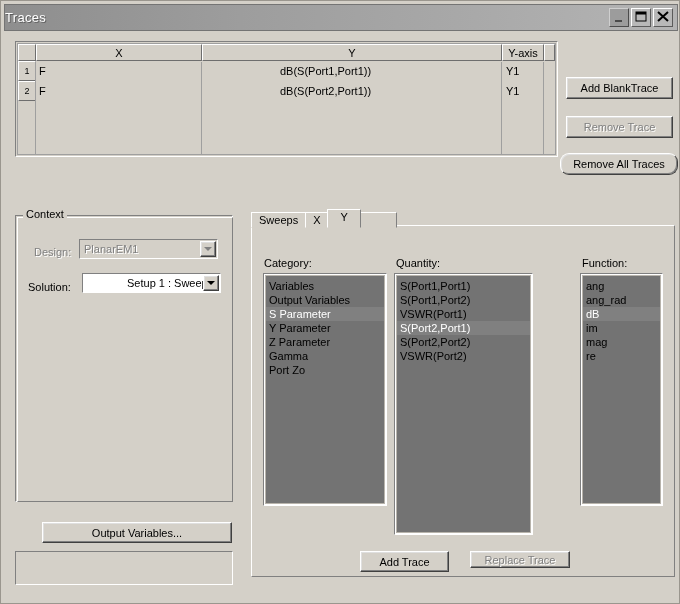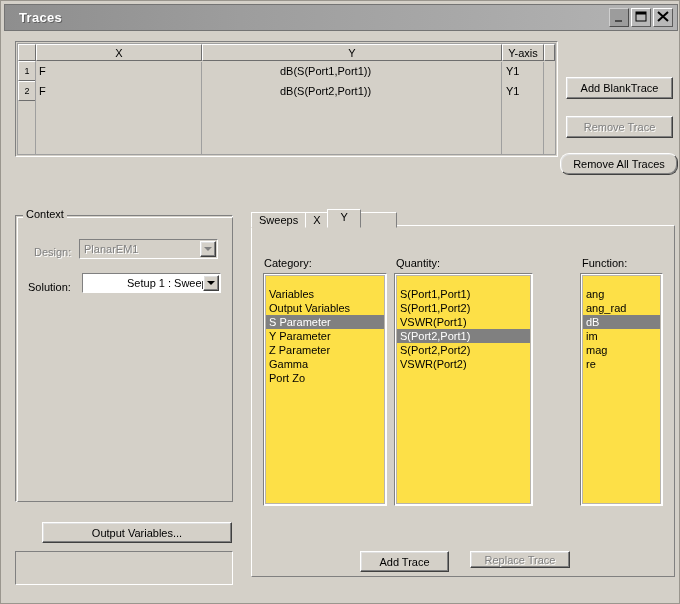--- a/index.html
+++ b/index.html
@@ -29,24 +29,23 @@
     position: absolute;
     left: 3px; top: 3px;
     width: 674px; height: 27px;
     background: linear-gradient(to right, #8e8e8e 0%, #9d9d9d 35%, #a9a9a9 70%, #b4b4b4 100%);
     border: 1px solid #747474;
     box-sizing: border-box;
     display: flex;
     align-items: center;
   }
   .title-text {
-    margin-left: 14px;
     color: #ffffff;
     font-size: 13px;
-    font-weight: bold;
+    font-weight: normal;
     letter-spacing: 0.3px;
     text-shadow: 1px 1px 0 rgba(0,0,0,0.35);
   }
   .title-buttons {
     position: absolute;
     right: 4px; top: 3px;
     display: flex;
     gap: 2px;
   }
   .tbtn {
@@ -303,24 +302,24 @@
     position: absolute;
     background: #ffffff;
     border: 1px solid;
     border-color: #808080 #ffffff #ffffff #808080;
     box-sizing: border-box;
     overflow: hidden;
   }
   .listbox-inner {
     position: absolute;
     left: 1px; top: 1px; right: 1px; bottom: 1px;
-    background: #fde047;
+    background: #737373;
     border: 1px solid #b8b4ac;
     box-sizing: border-box;
-    padding-top: 11px;
+    padding-top: 3px;
     overflow: hidden;
   }
   .li {
     height: 14px;
     line-height: 14px;
     padding-left: 3px;
     font-size: 11px;
     white-space: nowrap;
     cursor: default;
   }
@@ -435,21 +434,21 @@
         <div class="li">Output Variables</div>
         <div class="li sel">S Parameter</div>
         <div class="li">Y Parameter</div>
         <div class="li">Z Parameter</div>
         <div class="li">Gamma</div>
         <div class="li">Port Zo</div>
       </div>
     </div>
 
     <div class="listlabel" style="left:392px; top:224px;">Quantity:</div>
-    <div class="listbox" style="left:390px; top:240px; width:139px; height:233px;">
+    <div class="listbox" style="left:390px; top:240px; width:139px; height:262px;">
       <div class="listbox-inner">
         <div class="li">S(Port1,Port1)</div>
         <div class="li">S(Port1,Port2)</div>
         <div class="li">VSWR(Port1)</div>
         <div class="li sel">S(Port2,Port1)</div>
         <div class="li">S(Port2,Port2)</div>
         <div class="li">VSWR(Port2)</div>
       </div>
     </div>
 

